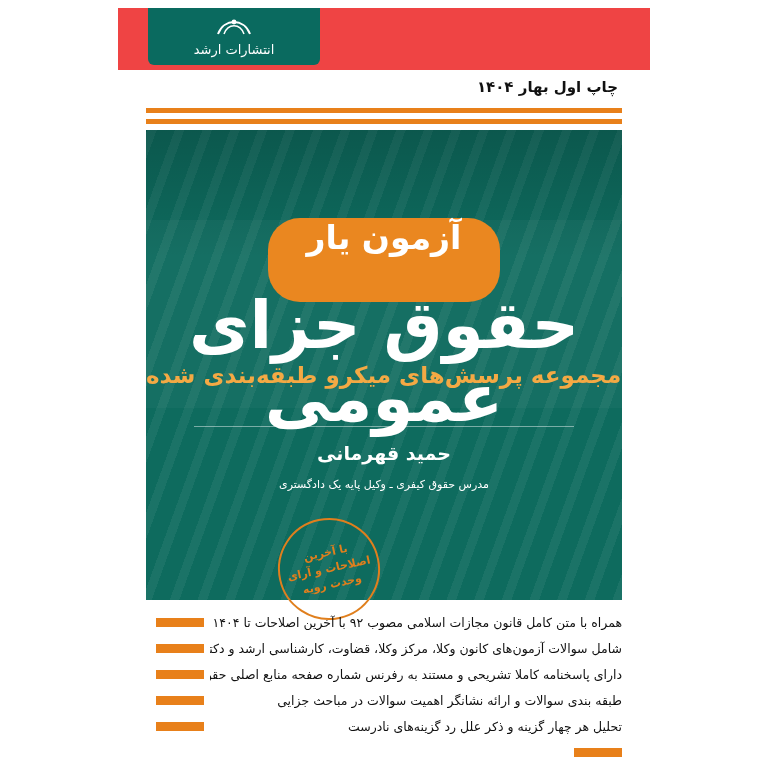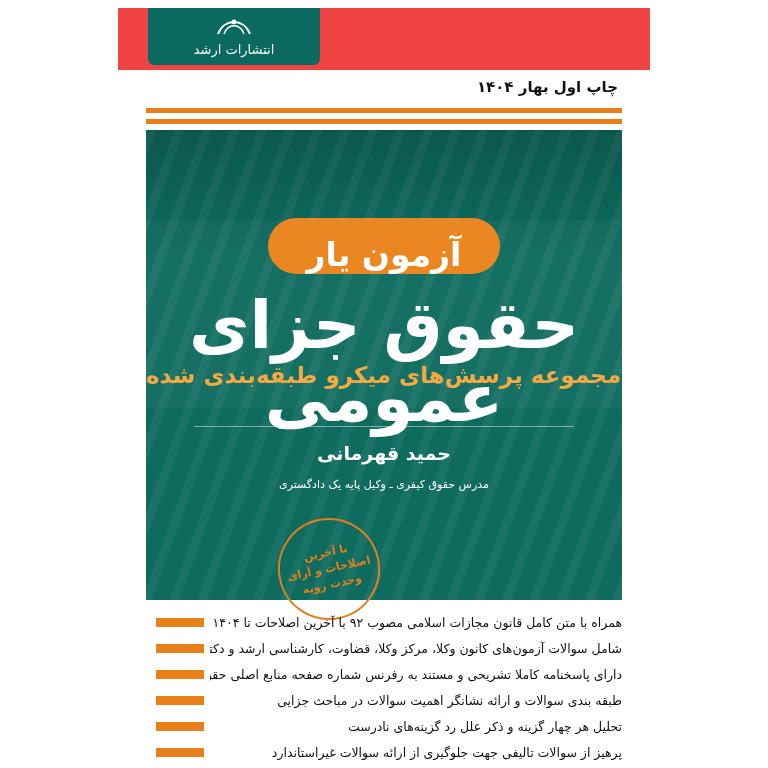--- a/index.html
+++ b/index.html
@@ -122,25 +122,25 @@
     top: 90px;
     background: rgba(255,255,255,0.03);
   }
 
   .badge {
     position: absolute;
     left: 50%;
     transform: translateX(-50%);
     top: 88px;
     width: 232px;
-    height: 56px;
+    height: 84px;
     background: #ea8720;
     border-radius: 32px;
     display: flex;
-    align-items: flex-end;
+    align-items: flex-start;
     justify-content: center;
   }
   .badge-text {
     color: #ffffff;
     font-size: 33px;
     font-weight: bold;
     direction: rtl;
     letter-spacing: 0px;
   }
 
@@ -314,19 +314,18 @@
       </div>
       <div class="feature-row">
         <div class="feature-text">طبقه بندی سوالات و ارائه نشانگر اهمیت سوالات در مباحث جزایی</div>
         <div class="feature-bar"></div>
       </div>
       <div class="feature-row">
         <div class="feature-text">تحلیل هر چهار گزینه و ذکر علل رد گزینه‌های نادرست</div>
         <div class="feature-bar"></div>
       </div>
       <div class="feature-row">
-        <div class="feature-text">پرهیز از سوالات تالیفی جهت جلوگیری از ارائه سوالات غیراستاندارد</div>
         <div class="feature-bar"></div>
       </div>
     </div>
 
   </div>
 </div>
 
 </body></html>

